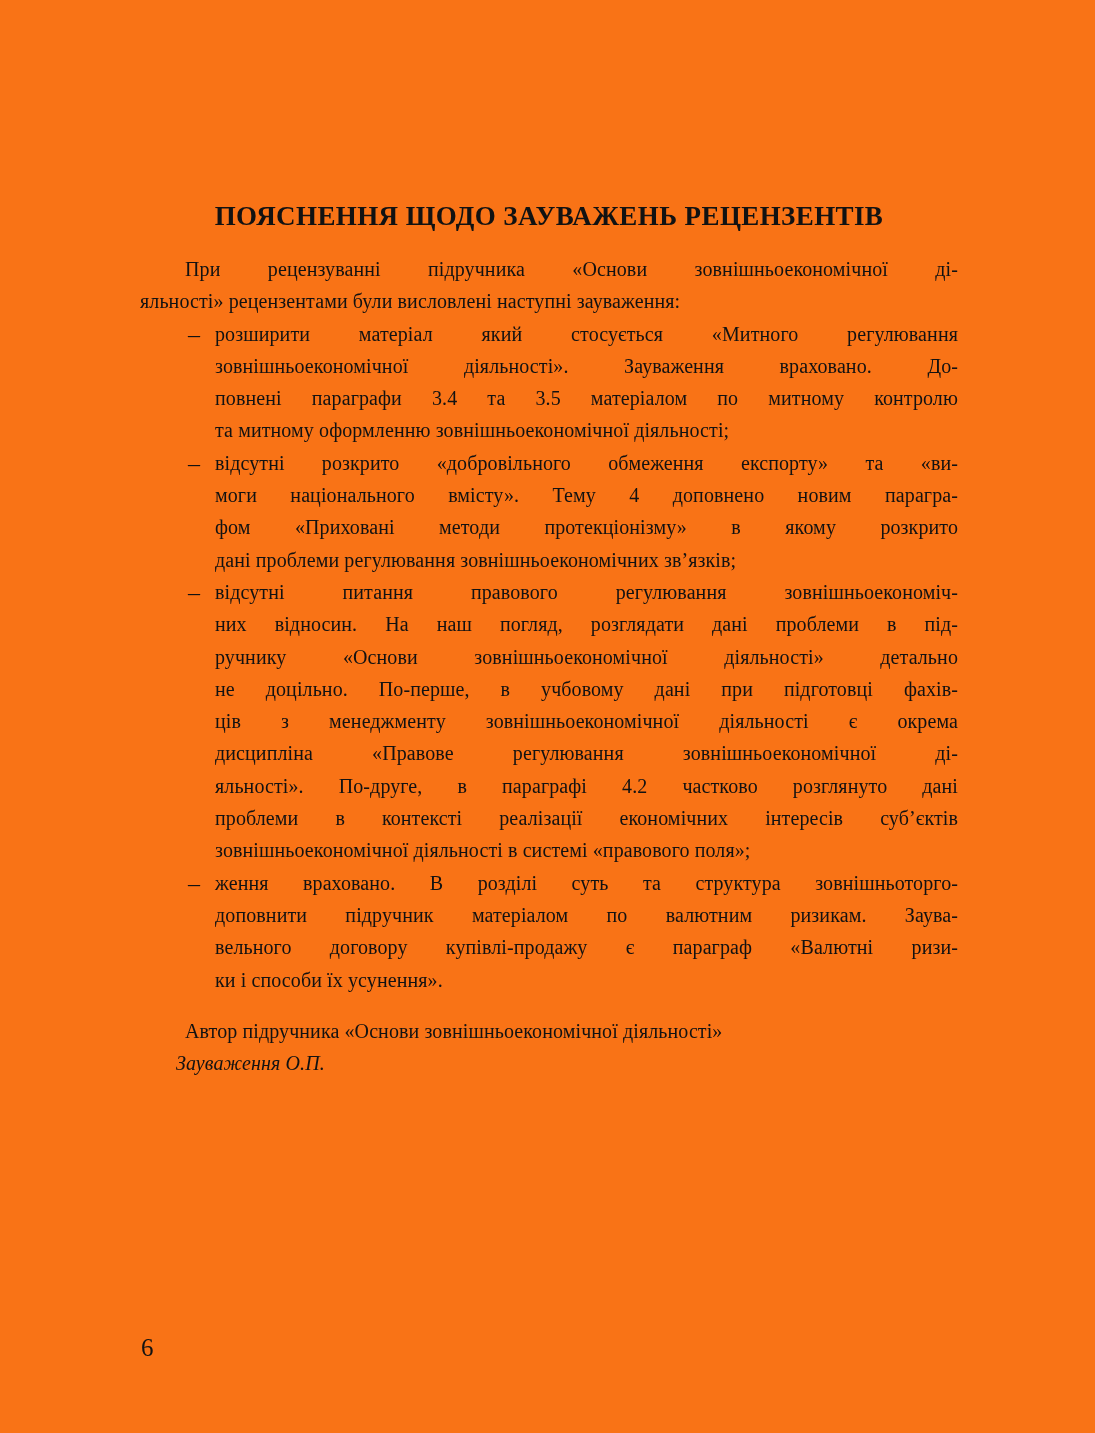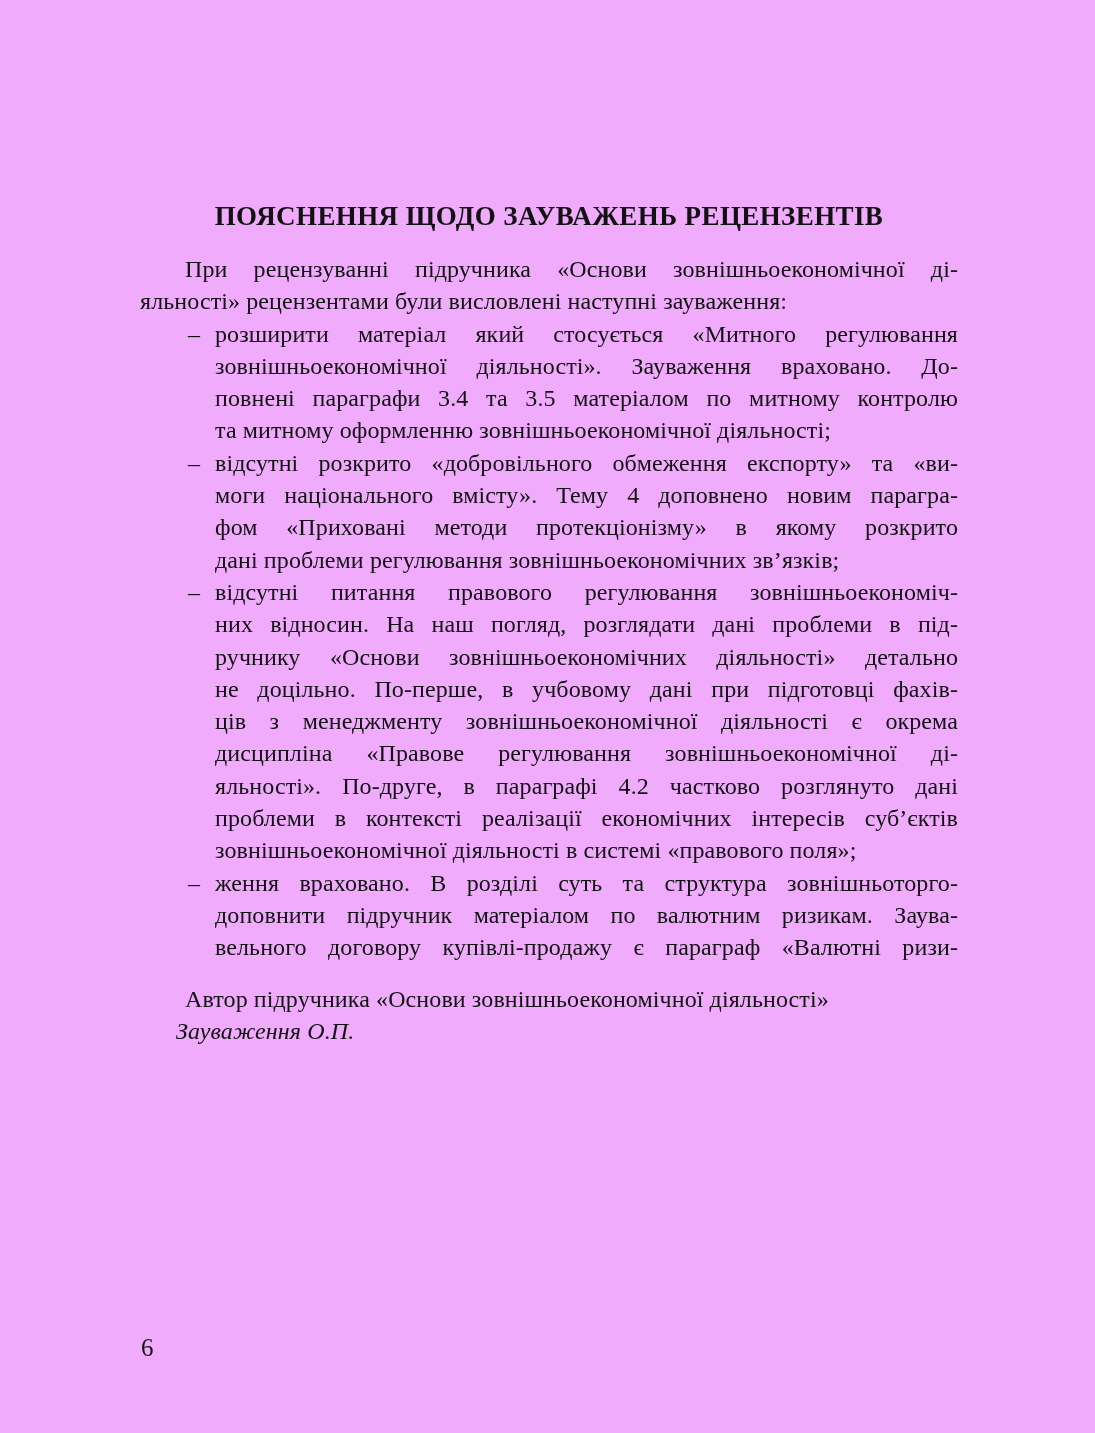--- a/index.html
+++ b/index.html
@@ -4,42 +4,42 @@
 <style>
   html, body {
     margin: 0;
     padding: 0;
     background: #ffffff;
   }
   .page {
     position: relative;
     width: 1095px;
     height: 1433px;
-    background: #f0abfc;
+    background: #f97316;
     color: #121212;
     font-family: "Liberation Serif", "DejaVu Serif", serif;
     overflow: hidden;
   }
   .text-block {
     position: absolute;
     left: 140px;
     top: 201px;
     width: 818px;
   }
   .doc-heading {
     margin: 0 0 21px 0;
     font-size: 27px;
     line-height: 31px;
     font-weight: 700;
     text-align: center;
     letter-spacing: 0.4px;
     white-space: nowrap;
   }
   .line {
-    font-size: 24px;
+    font-size: 20px;
     line-height: 32.3px;
     letter-spacing: 0.1px;
   }
   .just {
     text-align: justify;
     text-align-last: justify;
   }
   .indent-first {
     text-indent: 45px;
   }
@@ -100,34 +100,35 @@
         <div class="line just">відсутні розкрито «добровільного обмеження експорту» та «ви-</div>
         <div class="line just">моги національного вмісту». Тему 4 доповнено новим парагра-</div>
         <div class="line just">фом «Приховані методи протекціонізму» в якому розкрито</div>
         <div class="line">дані проблеми регулювання зовнішньоекономічних зв’язків;</div>
       </div>
 
       <div class="list-item">
         <span class="list-marker">–</span>
         <div class="line just">відсутні питання правового регулювання зовнішньоекономіч-</div>
         <div class="line just">них відносин. На наш погляд, розглядати дані проблеми в під-</div>
-        <div class="line just">ручнику «Основи зовнішньоекономічних діяльності» детально</div>
+        <div class="line just">ручнику «Основи зовнішньоекономічної діяльності» детально</div>
         <div class="line just">не доцільно. По-перше, в учбовому дані при підготовці фахів-</div>
         <div class="line just">ців з менеджменту зовнішньоекономічної діяльності є окрема</div>
         <div class="line just">дисципліна «Правове регулювання зовнішньоекономічної ді-</div>
         <div class="line just">яльності». По-друге, в параграфі 4.2 частково розглянуто дані</div>
         <div class="line just">проблеми в контексті реалізації економічних інтересів суб’єктів</div>
         <div class="line">зовнішньоекономічної діяльності в системі «правового поля»;</div>
       </div>
 
       <div class="list-item">
         <span class="list-marker">–</span>
         <div class="line just">ження враховано. В розділі суть та структура зовнішньоторго-</div>
         <div class="line just">доповнити підручник матеріалом по валютним ризикам. Заува-</div>
         <div class="line just">вельного договору купівлі-продажу є параграф «Валютні ризи-</div>
+        <div class="line">ки і способи їх усунення».</div>
       </div>
 
     </div>
 
     <div class="closing">
       <div class="line closing-line1">Автор підручника «Основи зовнішньоекономічної діяльності»</div>
       <div class="line closing-author">Зауваження О.П.</div>
     </div>
 
   </div>

